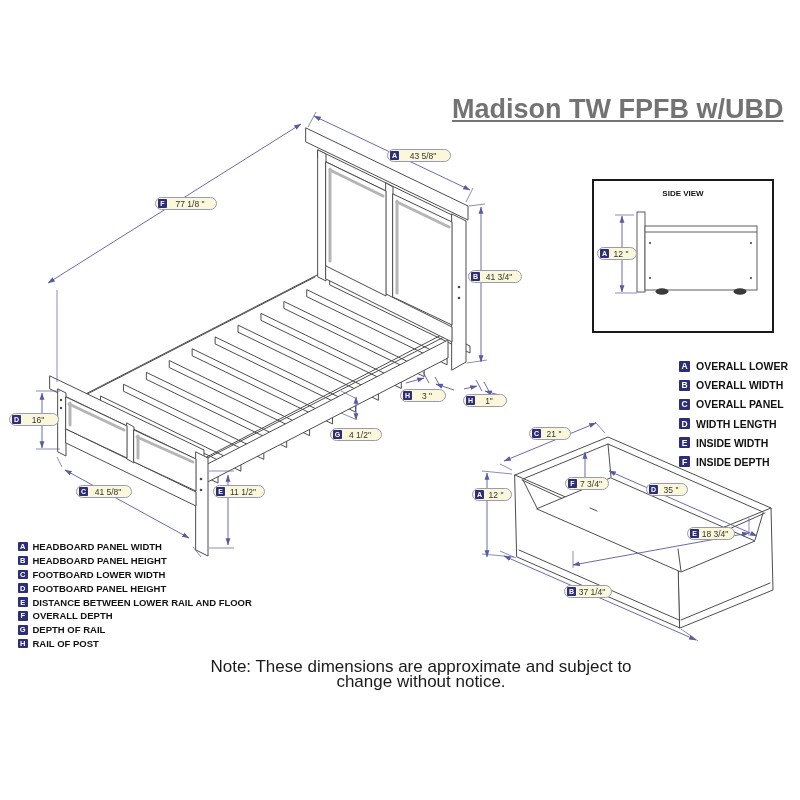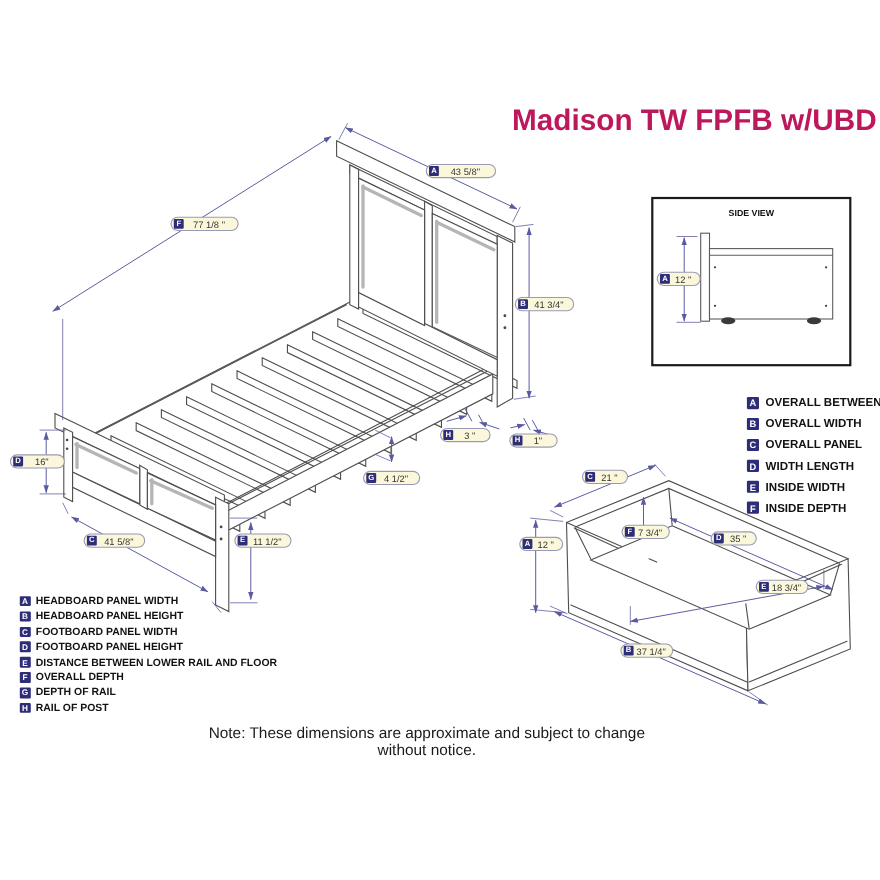--- a/index.html
+++ b/index.html
@@ -2,22 +2,22 @@
 <html><head>
 <meta charset="utf-8">
 <style>
   html,body{margin:0;padding:0;}
   body{
     width:800px;height:800px;position:relative;background:#ffffff;
     font-family:"Liberation Sans", sans-serif;overflow:hidden;
   }
   #drawing-layer{position:absolute;left:0;top:0;width:800px;height:800px;}
   .page-title{
-    position:absolute;left:452px;top:94px;width:345px;text-align:right;
-    font-size:27px;font-weight:bold;color:#be185d;letter-spacing:0px;white-space:nowrap;
+    position:absolute;left:452px;top:94px;width:345px;text-align:left;
+    font-size:27px;font-weight:bold;color:#737373;letter-spacing:0px;white-space:nowrap;text-decoration:underline;
   }
   
   .dim-pill{
     position:absolute;height:13px;display:flex;align-items:center;
     background:#fbf7da;border:1px solid #9a9ab4;border-radius:7px;
     padding:0 3px 0 2px;box-sizing:border-box;z-index:5;
   }
   .dim-pill .sq{
     width:9px;height:9px;background:#2d2d78;color:#fff;border-radius:1px;
     font-size:7px;font-weight:bold;display:flex;align-items:center;justify-content:center;
@@ -34,22 +34,22 @@
   .lg-sq{
     background:#2d2d78;color:#fff;border-radius:1px;font-weight:bold;
     display:flex;align-items:center;justify-content:center;flex:0 0 auto;
   }
   .legend-right .lg-sq{width:11px;height:11px;font-size:8.5px;margin-right:6px;}
   .legend-bed .lg-sq{width:9.5px;height:9.5px;font-size:7.5px;margin-right:5px;}
   .lg-txt{font-weight:bold;color:#111;white-space:nowrap;}
   .legend-right .lg-txt{font-size:10.5px;}
   .legend-bed .lg-txt{font-size:9.5px;}
   .note-block{
-    position:absolute;left:168px;top:659px;width:440px;text-align:center;
-    font-size:14px;color:#1a1a1a;line-height:15px;z-index:4;
+    position:absolute;left:201px;top:659px;width:440px;text-align:center;
+    font-size:17px;color:#1a1a1a;line-height:15px;z-index:4;
   }
 </style>
 </head>
 <body>
 
 <svg id="drawing-layer" viewBox="0 0 800 800" xmlns="http://www.w3.org/2000/svg">
   <defs>
     <marker id="arr" viewBox="0 0 10 10" refX="9.5" refY="5" markerWidth="8" markerHeight="8" orient="auto-start-reverse">
       <path d="M0,1.6 L10,5 L0,8.4 z" fill="#5a5aa0"></path>
     </marker>
@@ -219,21 +219,21 @@
         <path d="M681,629 L698,641"></path>
     </g>
   </g>
 </svg>
 
 <div class="page-title">Madison TW FPFB w/UBD</div>
 
 <div class="legend legend-right" style="left:679px;top:360px;">
   <div class="lg-row">
       <span class="lg-sq">A</span>
-      <span class="lg-txt">OVERALL BETWEEN</span>
+      <span class="lg-txt">OVERALL LOWER</span>
     </div>
   <div class="lg-row">
       <span class="lg-sq">B</span>
       <span class="lg-txt">OVERALL WIDTH</span>
     </div>
   <div class="lg-row">
       <span class="lg-sq">C</span>
       <span class="lg-txt">OVERALL PANEL</span>
     </div>
   <div class="lg-row">
@@ -254,21 +254,21 @@
   <div class="lg-row">
       <span class="lg-sq">A</span>
       <span class="lg-txt">HEADBOARD PANEL WIDTH</span>
     </div>
   <div class="lg-row">
       <span class="lg-sq">B</span>
       <span class="lg-txt">HEADBOARD PANEL HEIGHT</span>
     </div>
   <div class="lg-row">
       <span class="lg-sq">C</span>
-      <span class="lg-txt">FOOTBOARD PANEL WIDTH</span>
+      <span class="lg-txt">FOOTBOARD LOWER WIDTH</span>
     </div>
   <div class="lg-row">
       <span class="lg-sq">D</span>
       <span class="lg-txt">FOOTBOARD PANEL HEIGHT</span>
     </div>
   <div class="lg-row">
       <span class="lg-sq">E</span>
       <span class="lg-txt">DISTANCE BETWEEN LOWER RAIL AND FLOOR</span>
     </div>
   <div class="lg-row">

